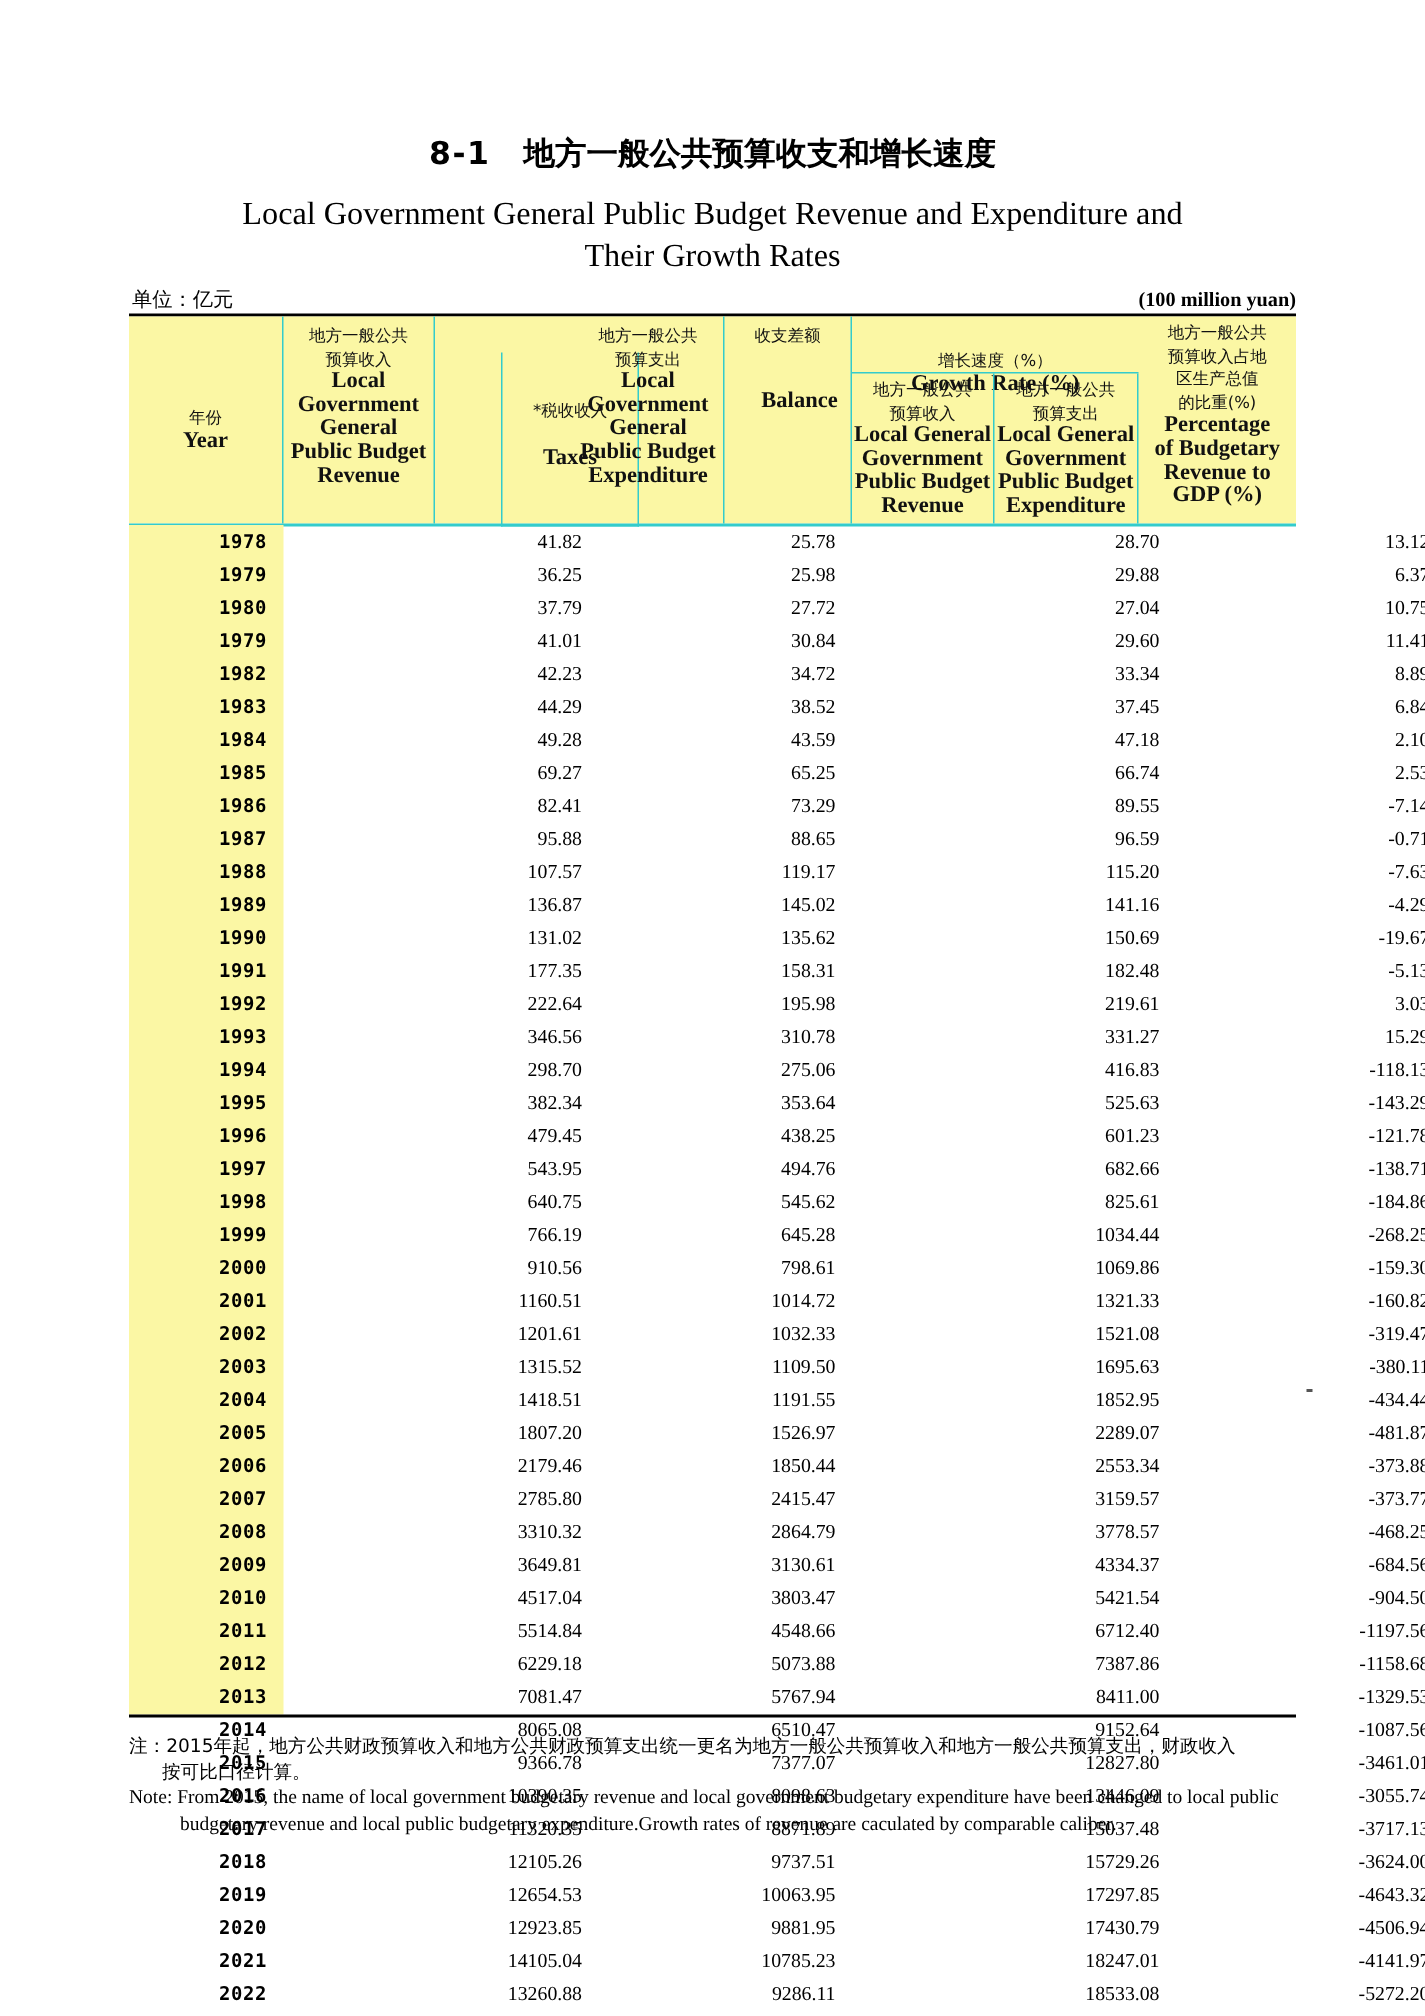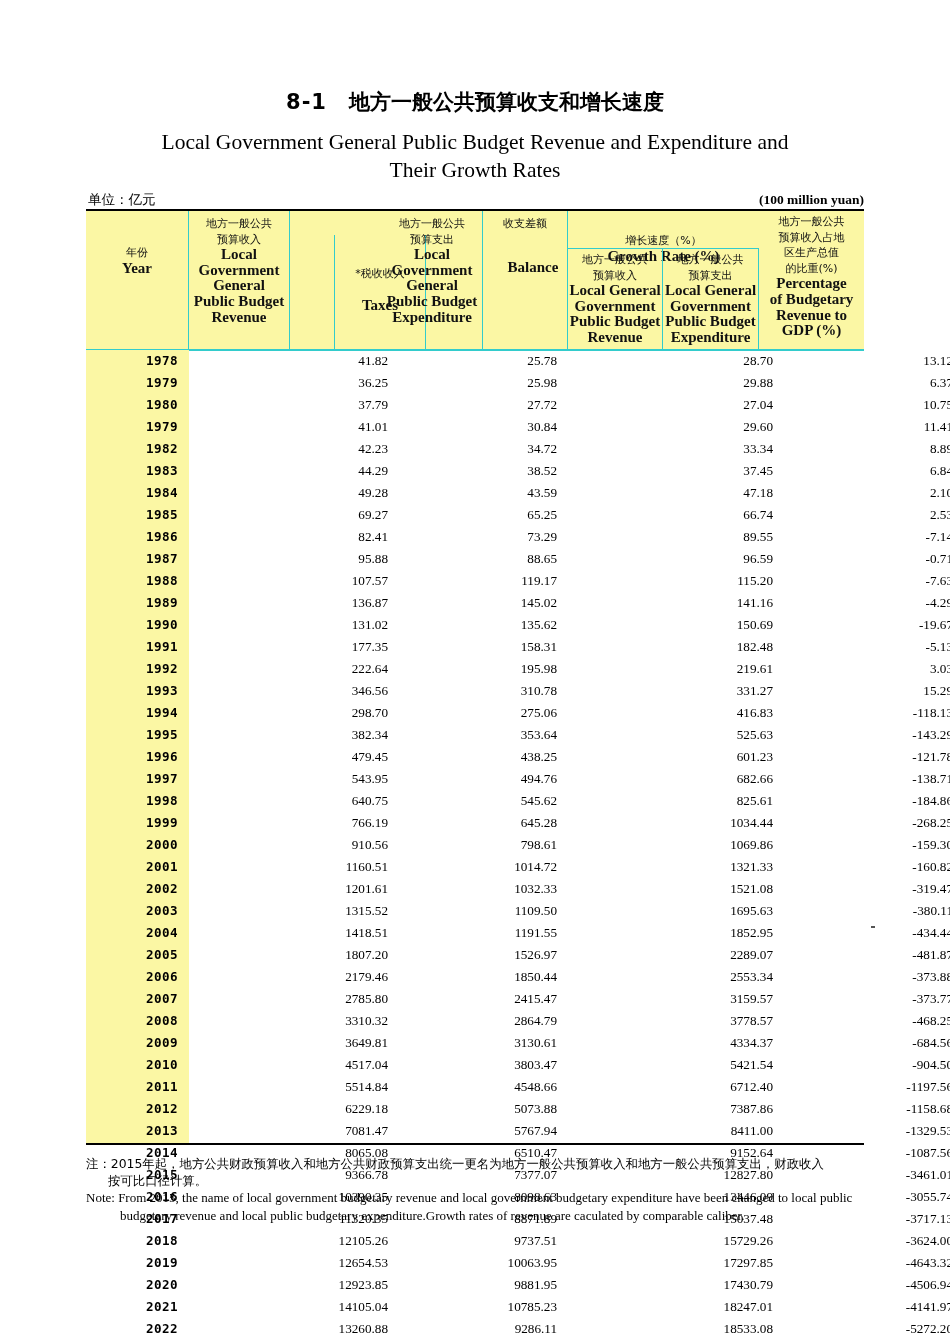--- a/index.html
+++ b/index.html
@@ -203,21 +203,21 @@
 
   <div class="unit-left">单位：亿元</div>
   <div class="unit-right">(100 million yuan)</div>
 
   <div class="tbl">
 
     <div class="rule-top"></div>
 
     <div class="thead">
 
-      <div class="hcell bdr-r" style="left:0px; top:0px; width:103px; height:138px; padding-top:34px;">
+      <div class="hcell bdr-r" style="left:0px; top:0px; width:103px; height:138px; padding-top:60px;">
         <div class="zh">年份</div>
         <div class="en">Year</div>
       </div>
 
       <div class="hcell bdr-r" style="left:103px; top:0px; width:101px; height:138px; padding-top:5px;">
         <div class="zh">地方一般公共</div>
         <div class="zh">预算收入</div>
         <div class="en">Local</div>
         <div class="en">Government</div>
         <div class="en">General</div>

